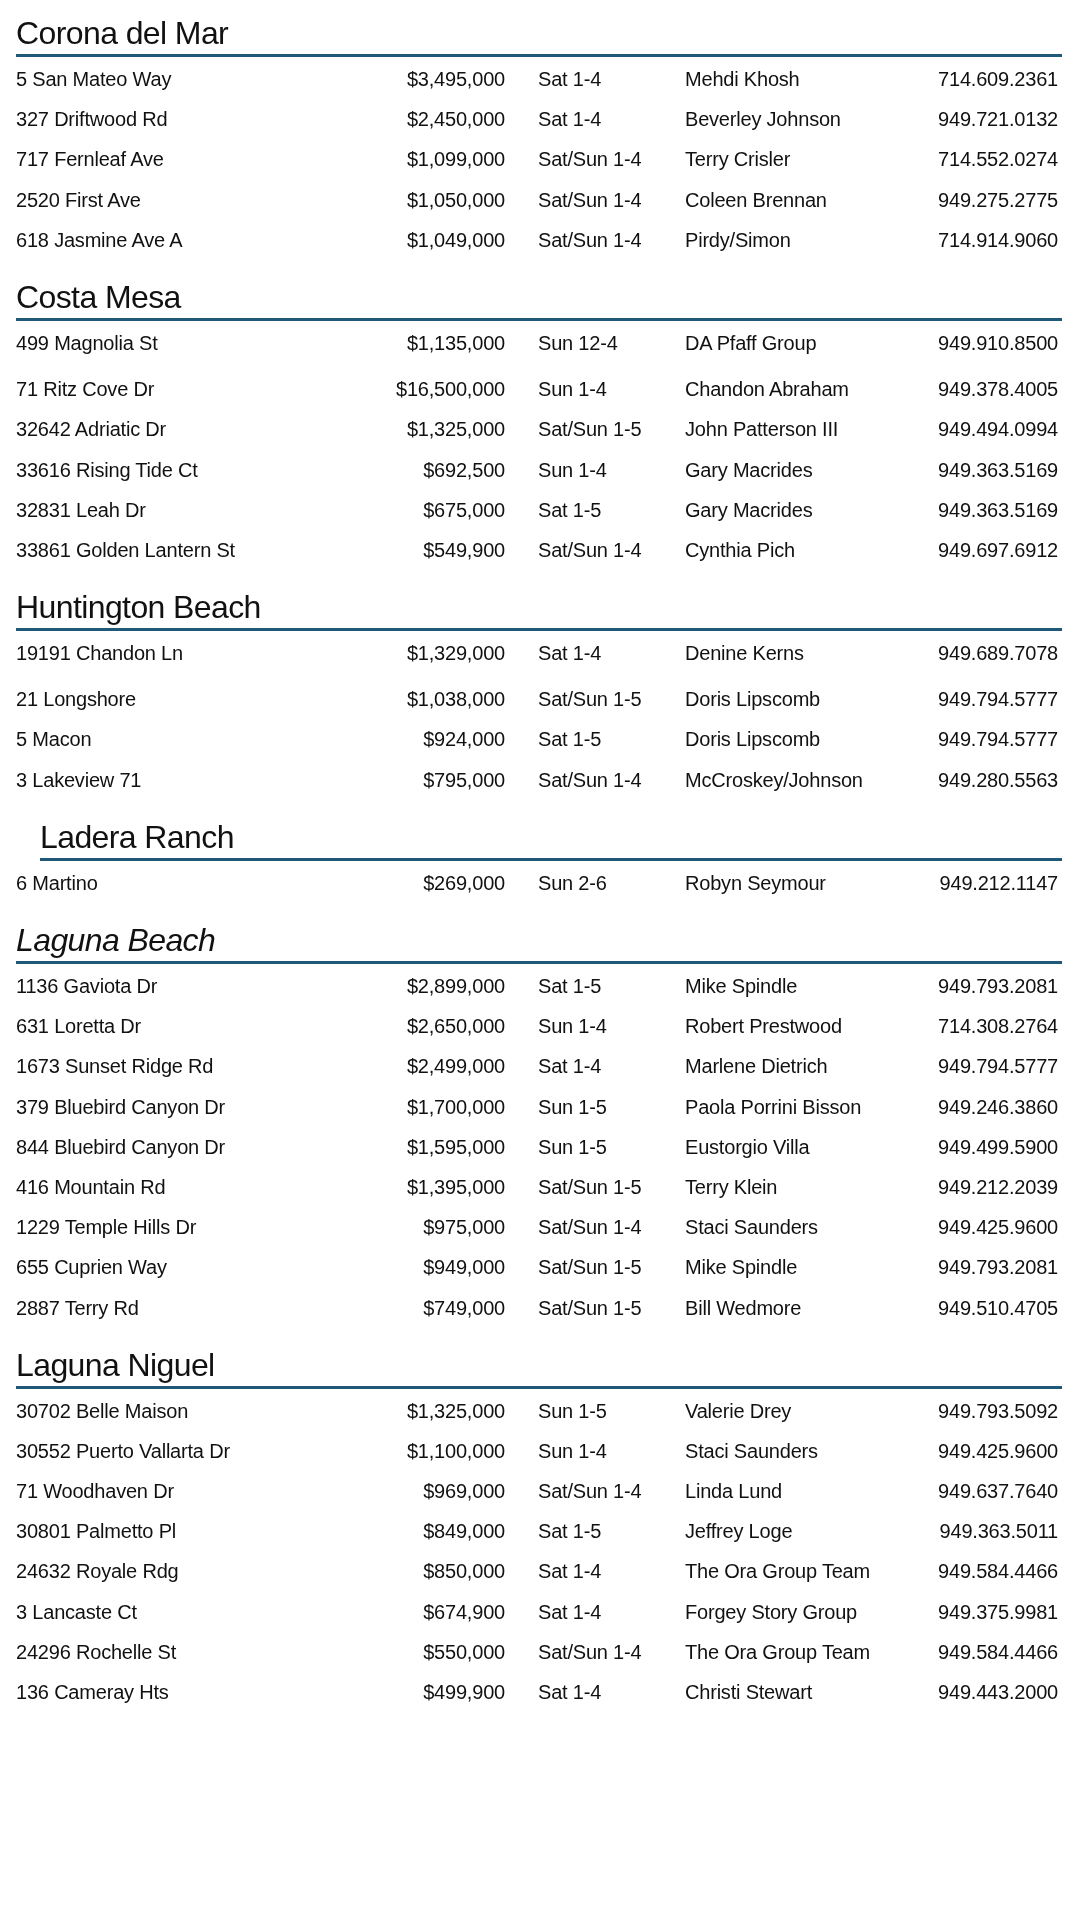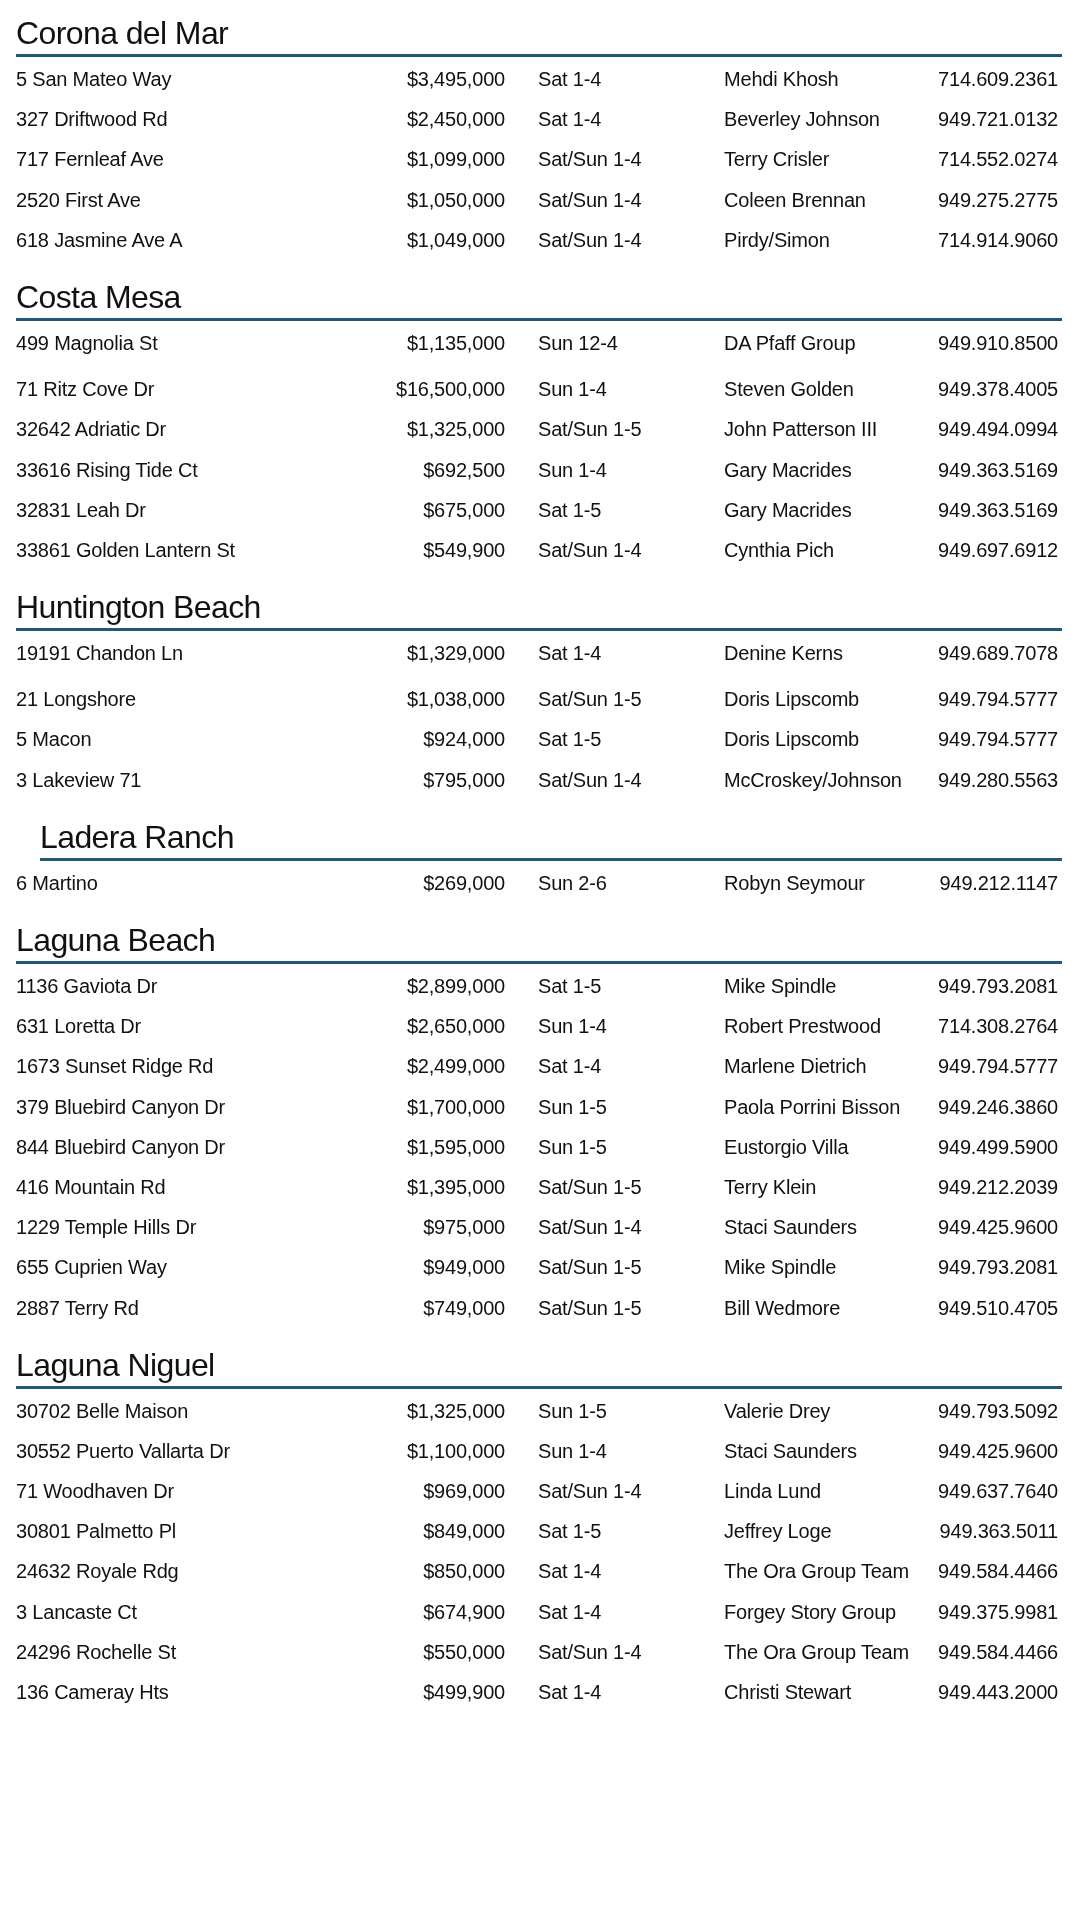--- a/index.html
+++ b/index.html
@@ -20,21 +20,21 @@
     font-size: 32px; line-height: 38px; letter-spacing: -0.6px;
     font-family: "Liberation Sans", sans-serif; color: #111;
   }
   .rows { padding-top: 2px; padding-bottom: 4px; }
   .row { position: relative; height: 40.2px; font-size: 20px; line-height: 40px;
          font-family: "Liberation Sans", sans-serif; letter-spacing: -0.2px; }
   .row span { position: absolute; top: 0; white-space: nowrap; }
   .addr  { left: 0; }
   .price { right: calc(1046px - 489px); text-align: center; }
   .sched { left: 522px; }
-  .agent { left: 708px; text-align: right; }
+  .agent { left: 669px; text-align: right; }
   .phone { right: 4px; text-align: right; }
 </style>
 </head>
 <body>
 
 <div id="doc">
     <div class="section">
       <div class="heading" style="border-bottom-color: rgb(31, 88, 120);">
         <span>Corona del Mar</span>
       </div>
@@ -89,21 +89,21 @@
           <span class="phone">949.910.8500</span>
         </div>
       </div>
     </div>
     <div class="section">
       <div class="rows">
         <div class="row">
           <span class="addr">71 Ritz Cove Dr</span>
           <span class="price">$16,500,000</span>
           <span class="sched">Sun 1-4</span>
-          <span class="agent">Steven Golden</span>
+          <span class="agent">Chandon Abraham</span>
           <span class="phone">949.378.4005</span>
         </div>
         <div class="row">
           <span class="addr">32642 Adriatic Dr</span>
           <span class="price">$1,325,000</span>
           <span class="sched">Sat/Sun 1-5</span>
           <span class="agent">John Patterson III</span>
           <span class="phone">949.494.0994</span>
         </div>
         <div class="row">
@@ -176,21 +176,21 @@
         <div class="row">
           <span class="addr">6 Martino</span>
           <span class="price">$269,000</span>
           <span class="sched">Sun 2-6</span>
           <span class="agent">Robyn Seymour</span>
           <span class="phone">949.212.1147</span>
         </div>
       </div>
     </div>
     <div class="section">
-      <div class="heading" style="border-bottom-color: rgb(31, 88, 120);">
+      <div class="heading" style="border-bottom-color: rgb(31, 88, 120); font-style: italic;">
         <span>Laguna Beach</span>
       </div>
       <div class="rows">
         <div class="row">
           <span class="addr">1136 Gaviota Dr</span>
           <span class="price">$2,899,000</span>
           <span class="sched">Sat 1-5</span>
           <span class="agent">Mike Spindle</span>
           <span class="phone">949.793.2081</span>
         </div>

